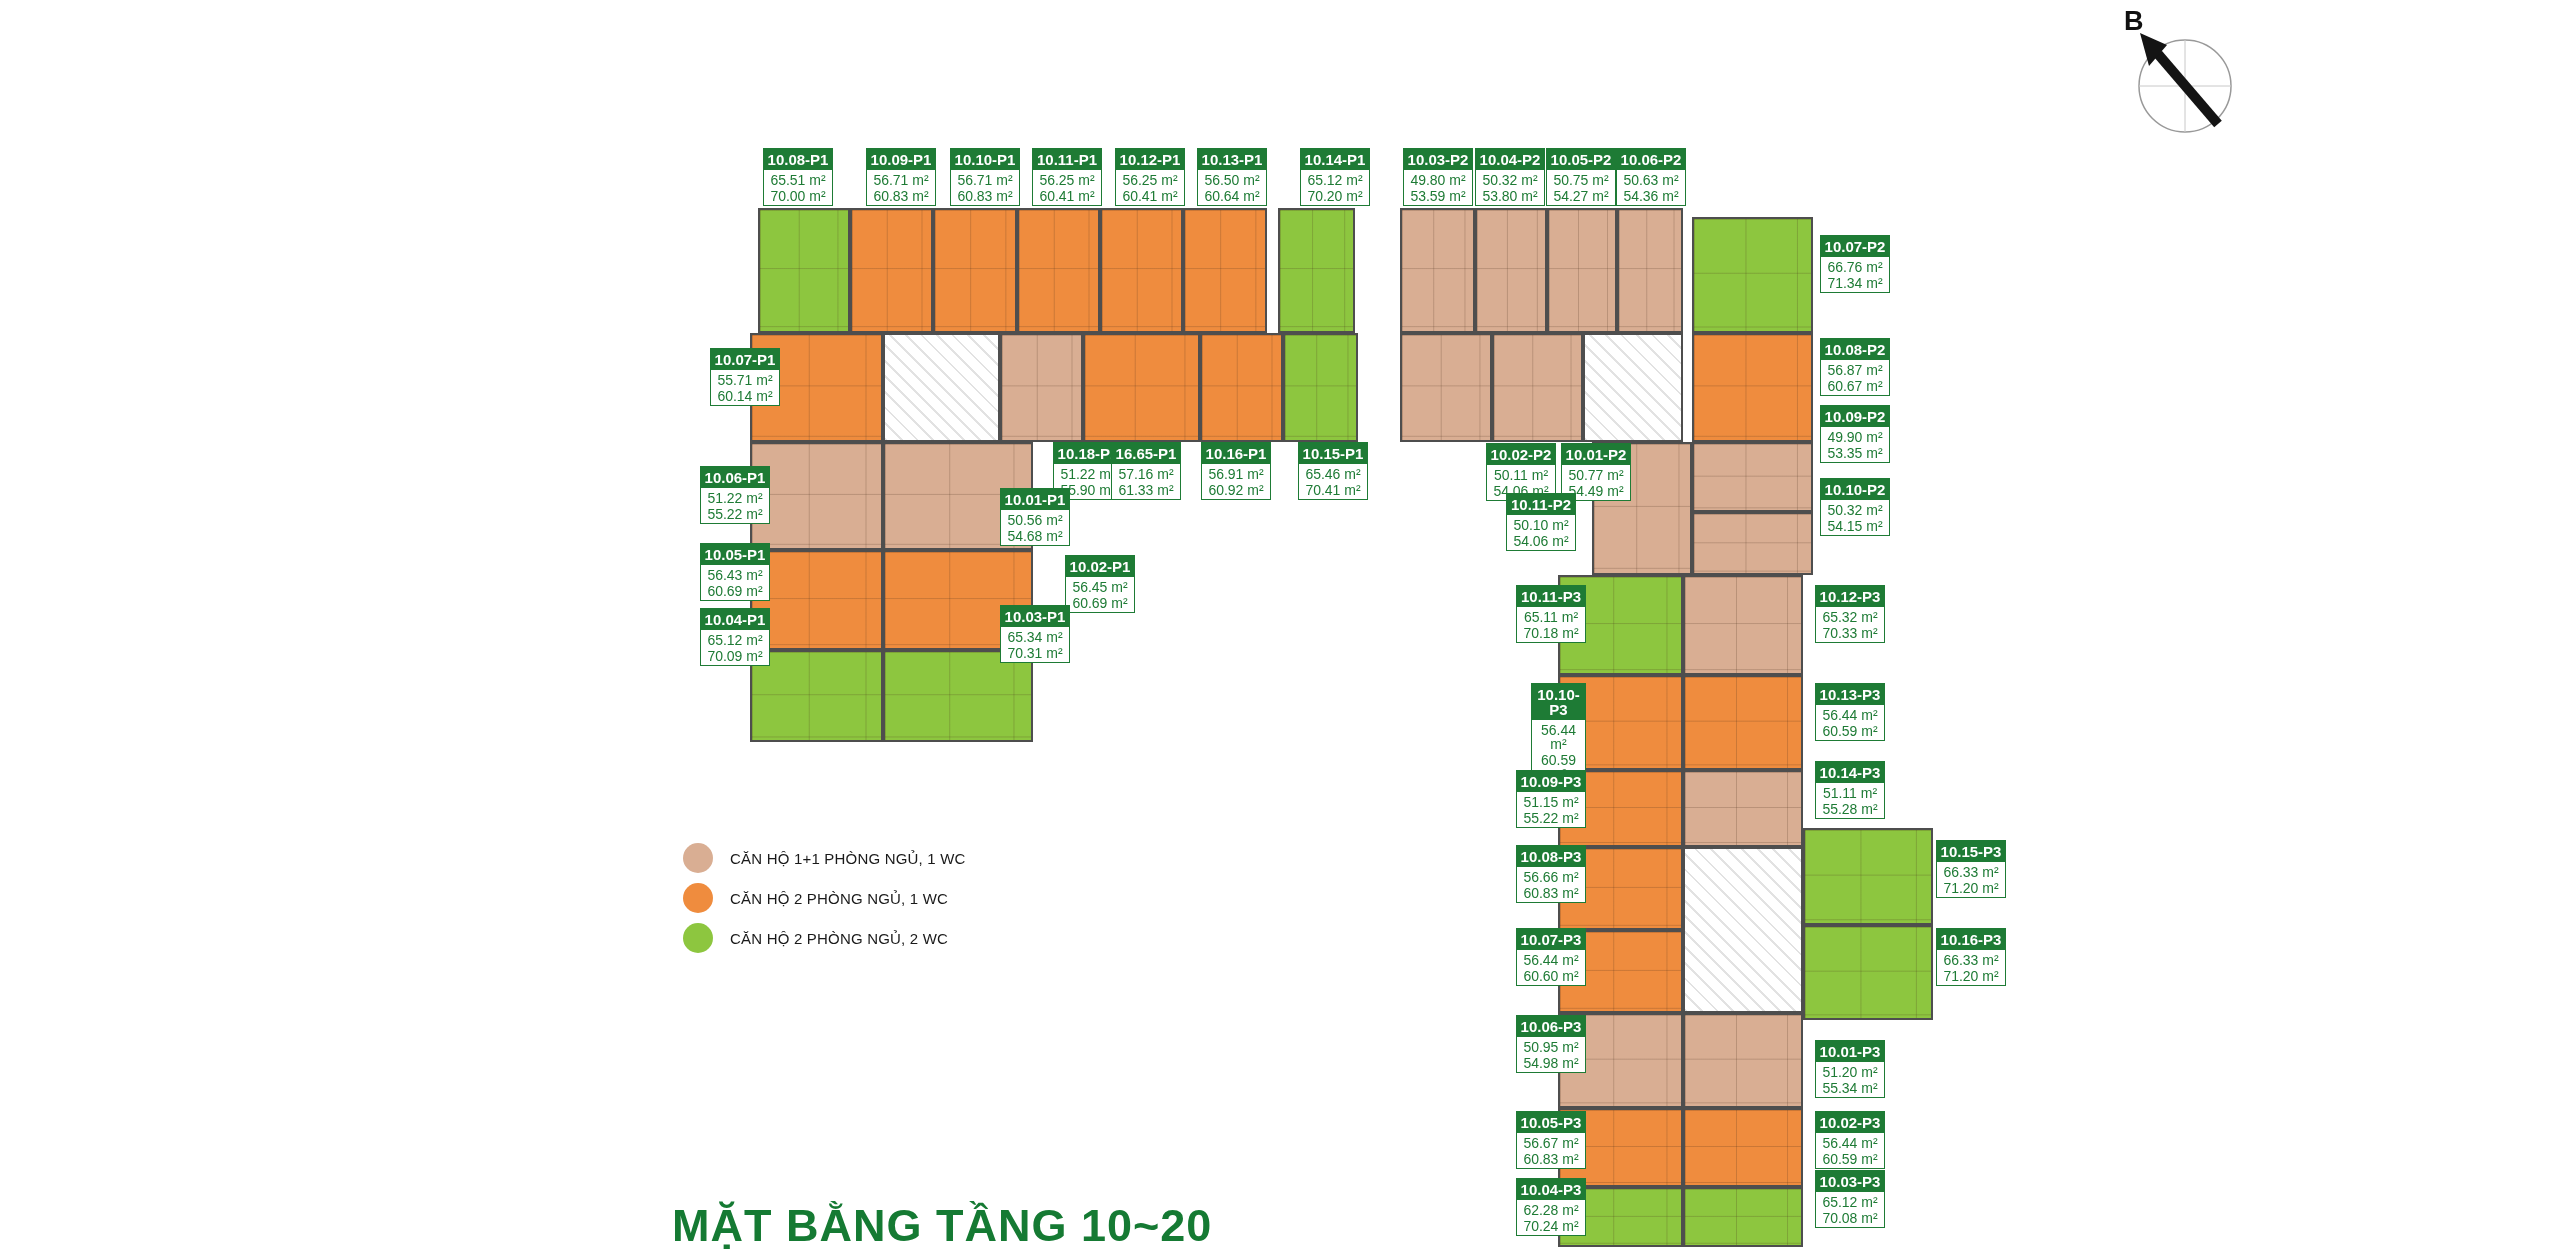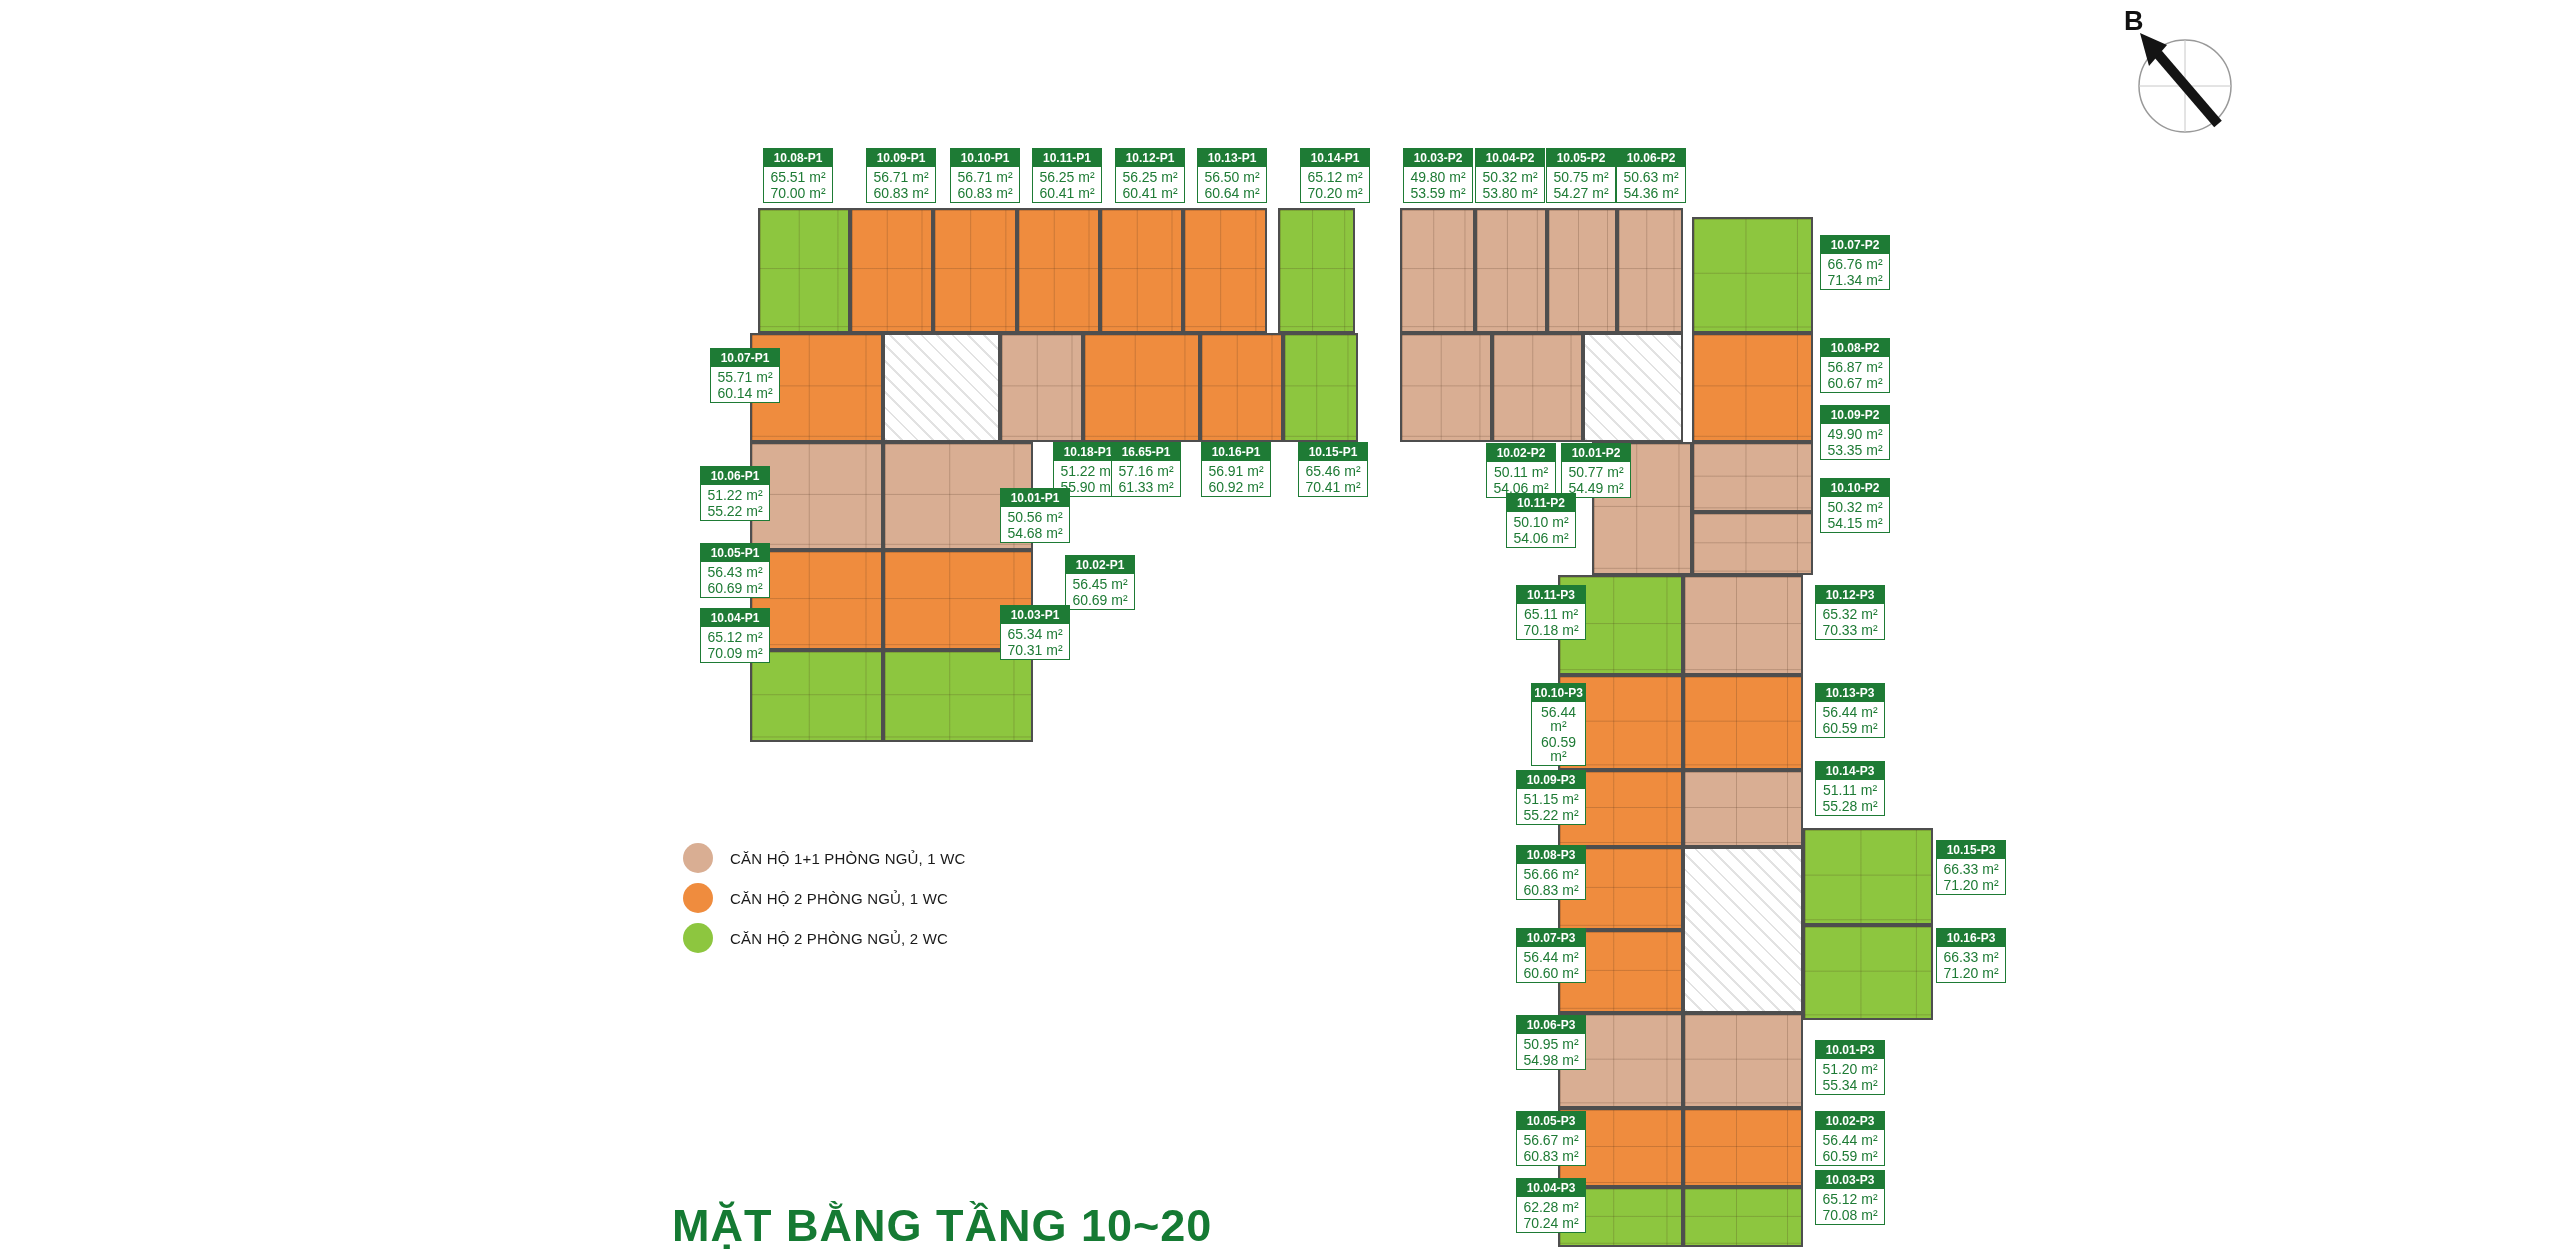--- a/index.html
+++ b/index.html
@@ -14,21 +14,21 @@
       linear-gradient(to bottom, rgba(70,45,25,0.22) 0 1px, transparent 1px);
     background-size:44% 100%,100% 48%;}
   .unit.tan{background-color:var(--tan);}
   .unit.orange{background-color:var(--orange);}
   .unit.green{background-color:var(--green);}
   .core{position:absolute;border:2px solid #4e4e4e;
     background:repeating-linear-gradient(45deg,#e2e2e2 0 2px,#ffffff 2px 11px);}
 
   
   .unit-label{position:absolute;width:70px;text-align:center;z-index:6;line-height:1;}
-  .ul-header{background:var(--header_green);color:#fff;font-weight:bold;font-size:12px;
+  .ul-header{background:var(--header_green);color:#fff;font-weight:bold;font-size:15px;
     padding:3px 0 2px;border:1px solid var(--header_green);}
   .ul-areas{background:#fff;color:var(--header_green);border:1px solid var(--header_green);
     border-top:none;padding:2px 0 1px;font-size:14px;}
   .ul-areas div{padding:1px 0;}
 
   
   #legend{position:absolute;left:683px;top:843px;z-index:7;}
   .legend-row{display:flex;align-items:center;margin-bottom:10px;}
   .legend-swatch{width:30px;height:30px;border-radius:50%;margin-right:17px;flex:0 0 auto;}
   .legend-label{font-size:15px;color:#1a1a1a;letter-spacing:0.2px;}

